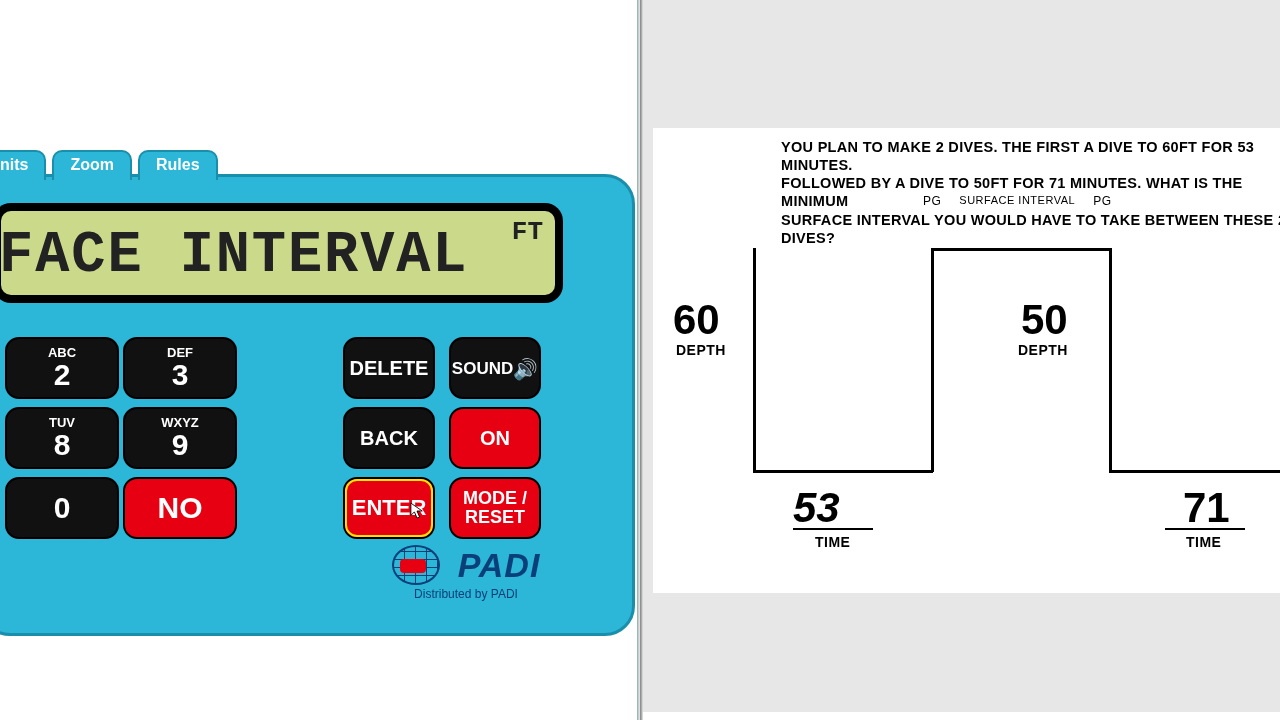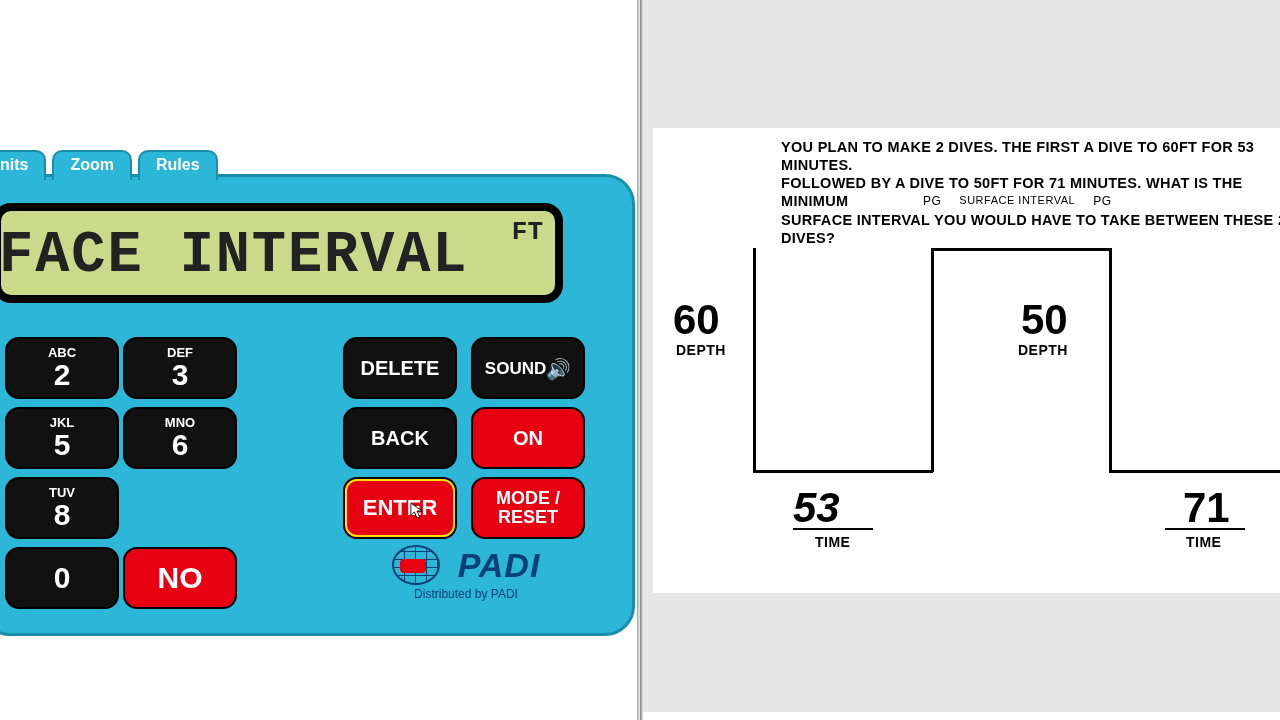--- a/index.html
+++ b/index.html
@@ -110,21 +110,21 @@
   .key .sup { font-size: 13px; font-weight: bold; margin-bottom: 1px; }
   .key .num { font-size: 30px; }
   .key .lbl { font-size: 20px; }
 
   
   .col2 {
     position: absolute;
     left: 360px; top: 160px;
   }
   .col2 .keyrow { gap: 14px; margin-bottom: 8px; }
-  .col2 .key { width: 114px; height: 62px; }
+  .col2 .key { width: 92px; height: 62px; }
   .key.enter-hl { outline: 2px solid #ffe000; outline-offset: -4px; }
   .key .two-line { font-size: 18px; text-align: center; line-height: 1.05; }
   .sound-icon {
     font-size: 20px;
     color: #2cb6d7;
     margin-top: 2px;
   }
 
   
   .logo {
@@ -263,32 +263,26 @@
           <span class="sup">ABC</span>
           <span class="num">2</span>
         </div>
         <div class="key black">
           <span class="sup">DEF</span>
           <span class="num">3</span>
         </div>
       </div>
       <div class="keyrow">
         <div class="key black">
-          <span class="sup">JKL</span>
-          <span class="num">5</span>
-        </div>
-        <div class="key black">
-          <span class="sup">MNO</span>
-          <span class="num">6</span>
-        </div>
-      </div>
-      <div class="keyrow">
-        <div class="key black">
           <span class="sup">TUV</span>
           <span class="num">8</span>
+        </div>
+        <div class="key black">
+          <span class="sup">WXYZ</span>
+          <span class="num">9</span>
         </div>
       </div>
       <div class="keyrow">
         <div class="key black">
           <span class="num">0</span>
         </div>
         <div class="key red">
           <span class="num">NO</span>
         </div>
       </div>

